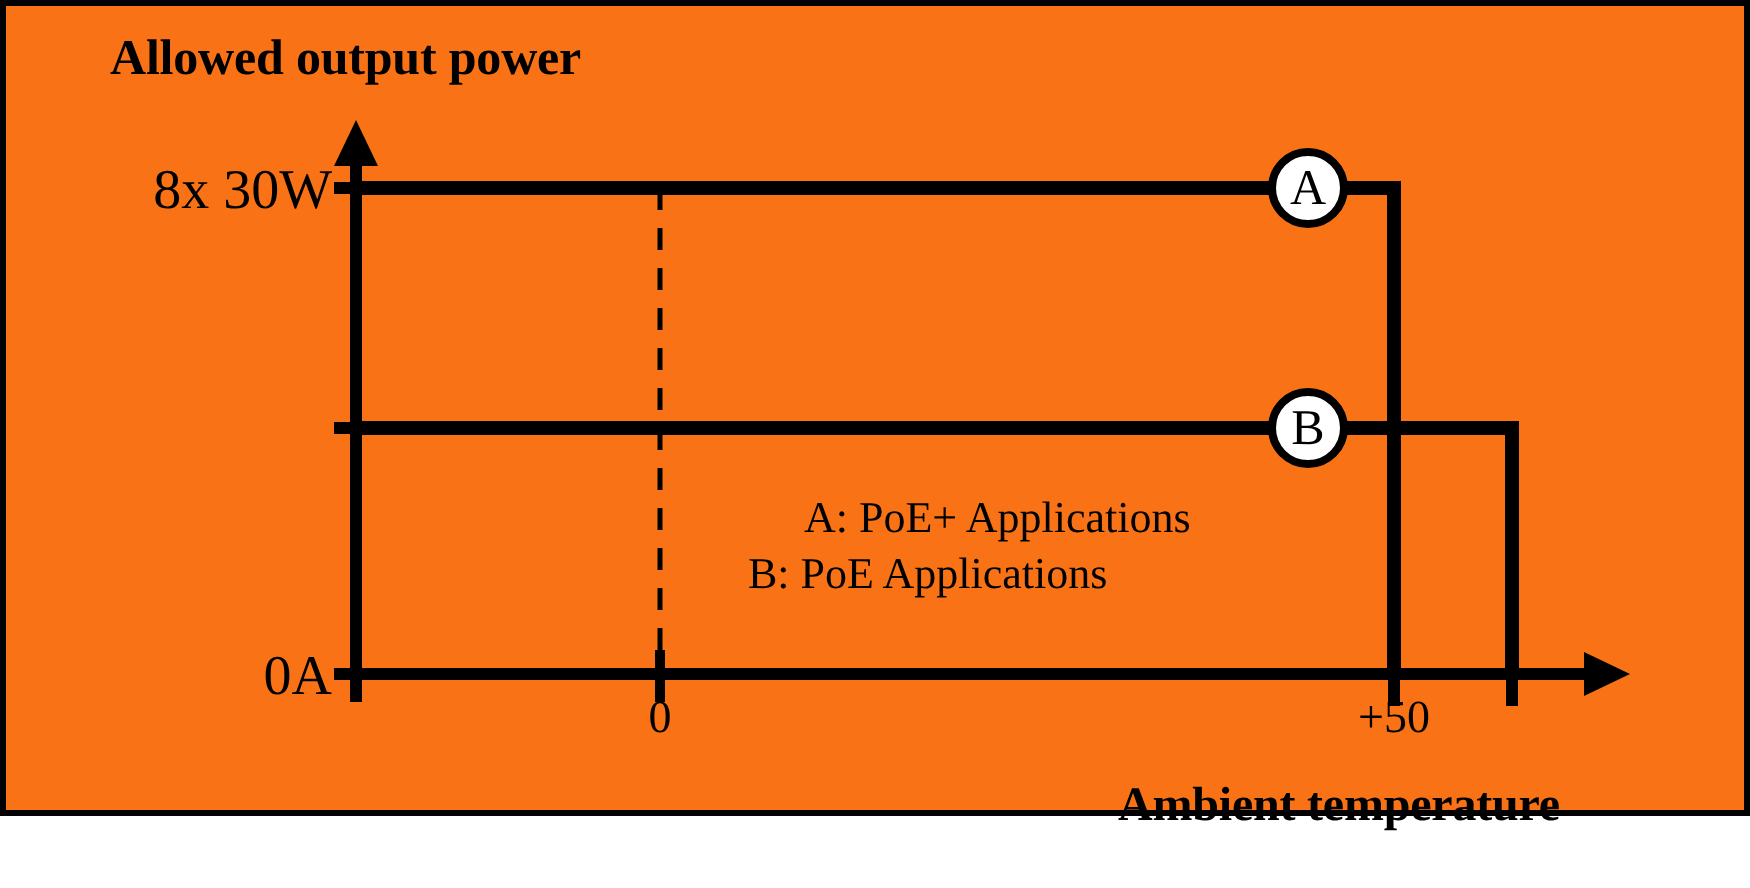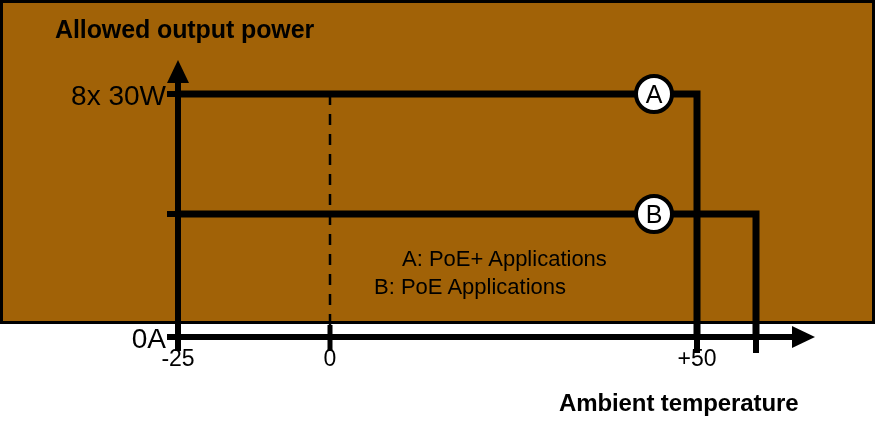--- a/index.html
+++ b/index.html
@@ -9,24 +9,25 @@
   }
   body {
     width: 875px;
     height: 444px;
     font-family: "Liberation Sans", sans-serif;
     overflow: hidden;
   }
   #figure-frame {
     position: relative;
     width: 875px;
-    height: 324px;
+    height: 408px;
     box-sizing: border-box;
     border: 3px solid #000000;
-    background: #a16207;
+    background: #f97316;
+    font-family: Liberation Serif, serif;
   }
   #chart-canvas {
     position: absolute;
     left: 0;
     top: 0;
     width: 875px;
     height: 444px;
   }
   .ov-label {
     position: absolute;
@@ -119,21 +120,20 @@
     <circle cx="651" cy="91" r="18" fill="#ffffff" stroke="#000000" stroke-width="4"></circle>
 
     <circle cx="651" cy="211" r="18" fill="#ffffff" stroke="#000000" stroke-width="4"></circle>
   </svg>
 
   <div class="ov-label" id="chart-title">Allowed output power</div>
 
   <div class="ov-label ytick-label" id="ytick-30w">8x 30W</div>
   <div class="ov-label ytick-label" id="ytick-0a">0A</div>
 
-  <div class="ov-label xtick-label" id="xtick-m25">-25</div>
   <div class="ov-label xtick-label" id="xtick-0">0</div>
   <div class="ov-label xtick-label" id="xtick-60">+50</div>
 
   <div class="ov-label legend-line" id="legend-a">A: PoE+ Applications</div>
   <div class="ov-label legend-line" id="legend-b">B: PoE Applications</div>
 
   <div class="marker-letter" id="marker-a-letter">A</div>
   <div class="marker-letter" id="marker-b-letter">B</div>
 
   <div class="ov-label" id="xaxis-title">Ambient temperature</div>

